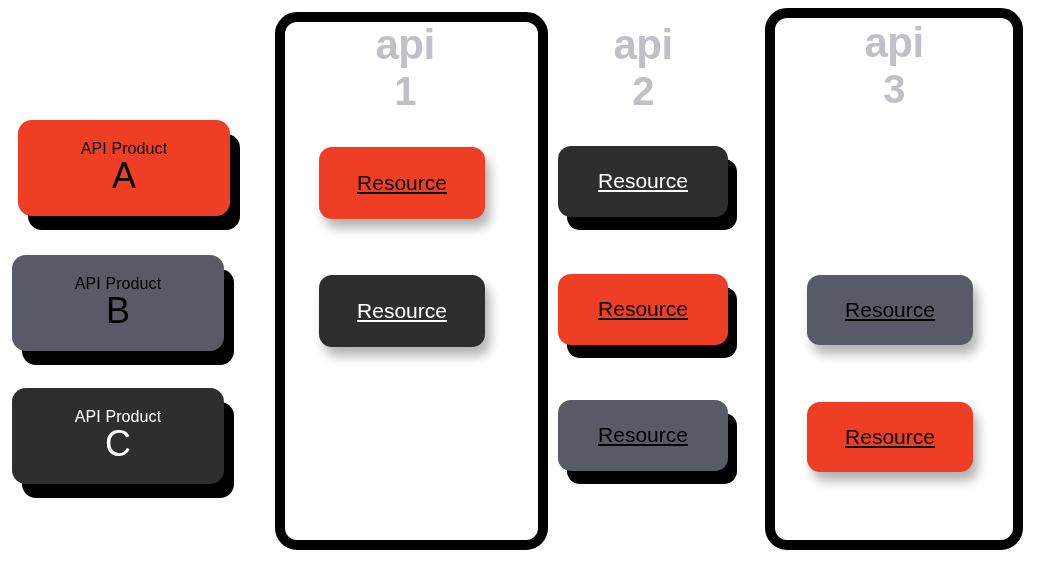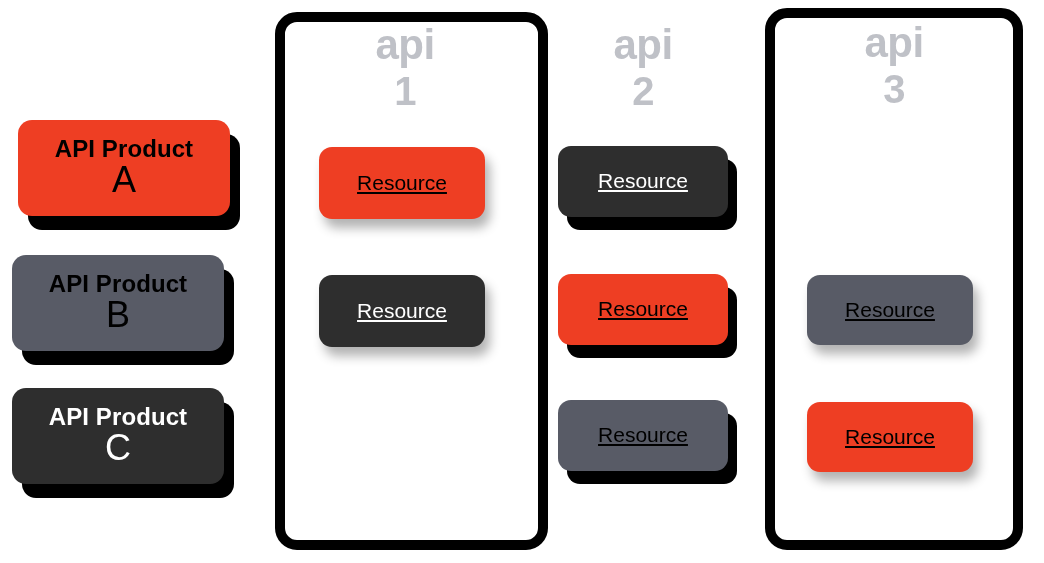--- a/index.html
+++ b/index.html
@@ -33,22 +33,22 @@
     text-align: center;
     line-height: 1.08;
   }
 
   
   .product-card {
     border-radius: 14px;
     box-shadow: 10px 14px 0 0 #000000;
   }
   .product-card .line1 {
-    font-size: 24px;
-    font-weight: 700;
+    font-size: 16px;
+    font-weight: 400;
     letter-spacing: .1px;
   }
   .product-card .line2 {
     font-size: 36px;
     font-weight: 400;
     margin-top: -1px;
     letter-spacing: .2px;
   }
 
   

